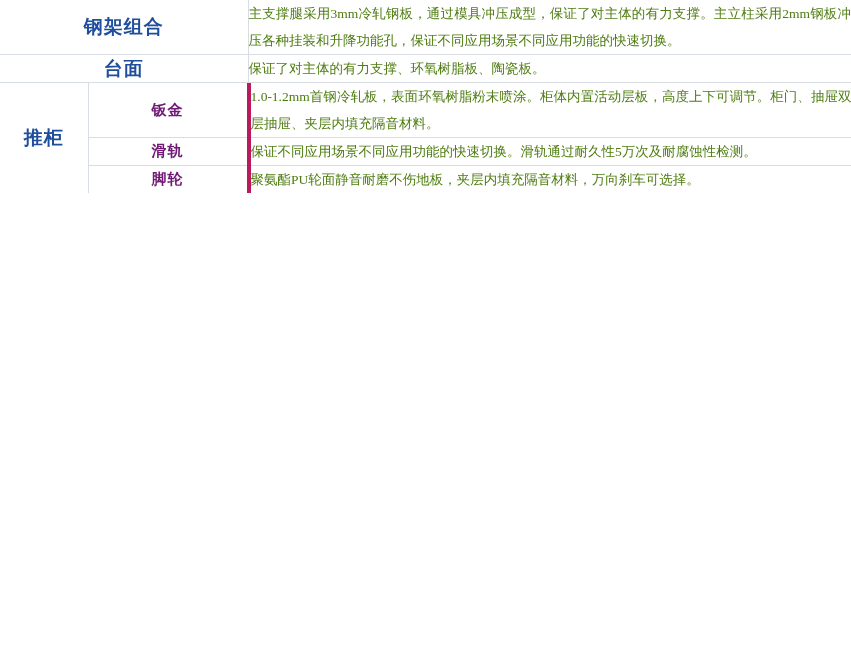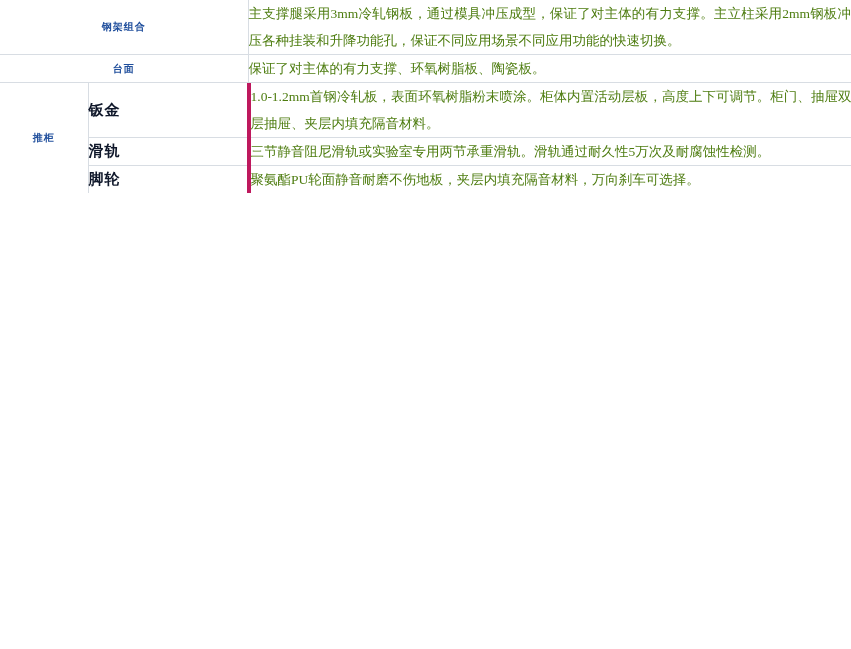--- a/index.html
+++ b/index.html
@@ -28,26 +28,27 @@
 
   
   .col-a { width: 88px; }
   .col-b { width: 160px; }
   .col-c { width: 603px; }
 
   .cat-cell {
     text-align: center;
     color: #1f4e9c;
     font-weight: bold;
-    font-size: 10px;
+    font-size: 19px;
     letter-spacing: 1px;
   }
 
   .sub-cell {
-    color: #0f172a;
+    text-align: center;
+    color: #701a75;
     font-weight: bold;
     font-size: 15px;
     letter-spacing: 1px;
   }
 
   .desc-cell {
     color: #4d7c0f;
     font-size: 13.5px;
     line-height: 2.0;
     padding: 14px 46px 14px 24px;
@@ -106,21 +107,21 @@
             <col style="width:160px;">
             <col style="width:603px;">
           </colgroup>
           <tbody>
             <tr>
               <td class="sub-cell">钣金</td>
               <td class="desc-cell vline-left">1.0-1.2mm首钢冷轧板，表面环氧树脂粉末喷涂。柜体内置活动层板，高度上下可调节。柜门、抽屉双层抽屉、夹层内填充隔音材料。</td>
             </tr>
             <tr class="inner-row-sep">
               <td class="sub-cell">滑轨</td>
-              <td class="desc-cell vline-left">三节静音阻尼滑轨或实验室专用两节承重滑轨。滑轨通过耐久性5万次及耐腐蚀性检测。</td>
+              <td class="desc-cell vline-left">保证不同应用场景不同应用功能的快速切换。滑轨通过耐久性5万次及耐腐蚀性检测。</td>
             </tr>
             <tr class="inner-row-sep">
               <td class="sub-cell">脚轮</td>
               <td class="desc-cell vline-left">聚氨酯PU轮面静音耐磨不伤地板，夹层内填充隔音材料，万向刹车可选择。</td>
             </tr>
           </tbody>
         </table>
       </td>
     </tr>
   </tbody>

